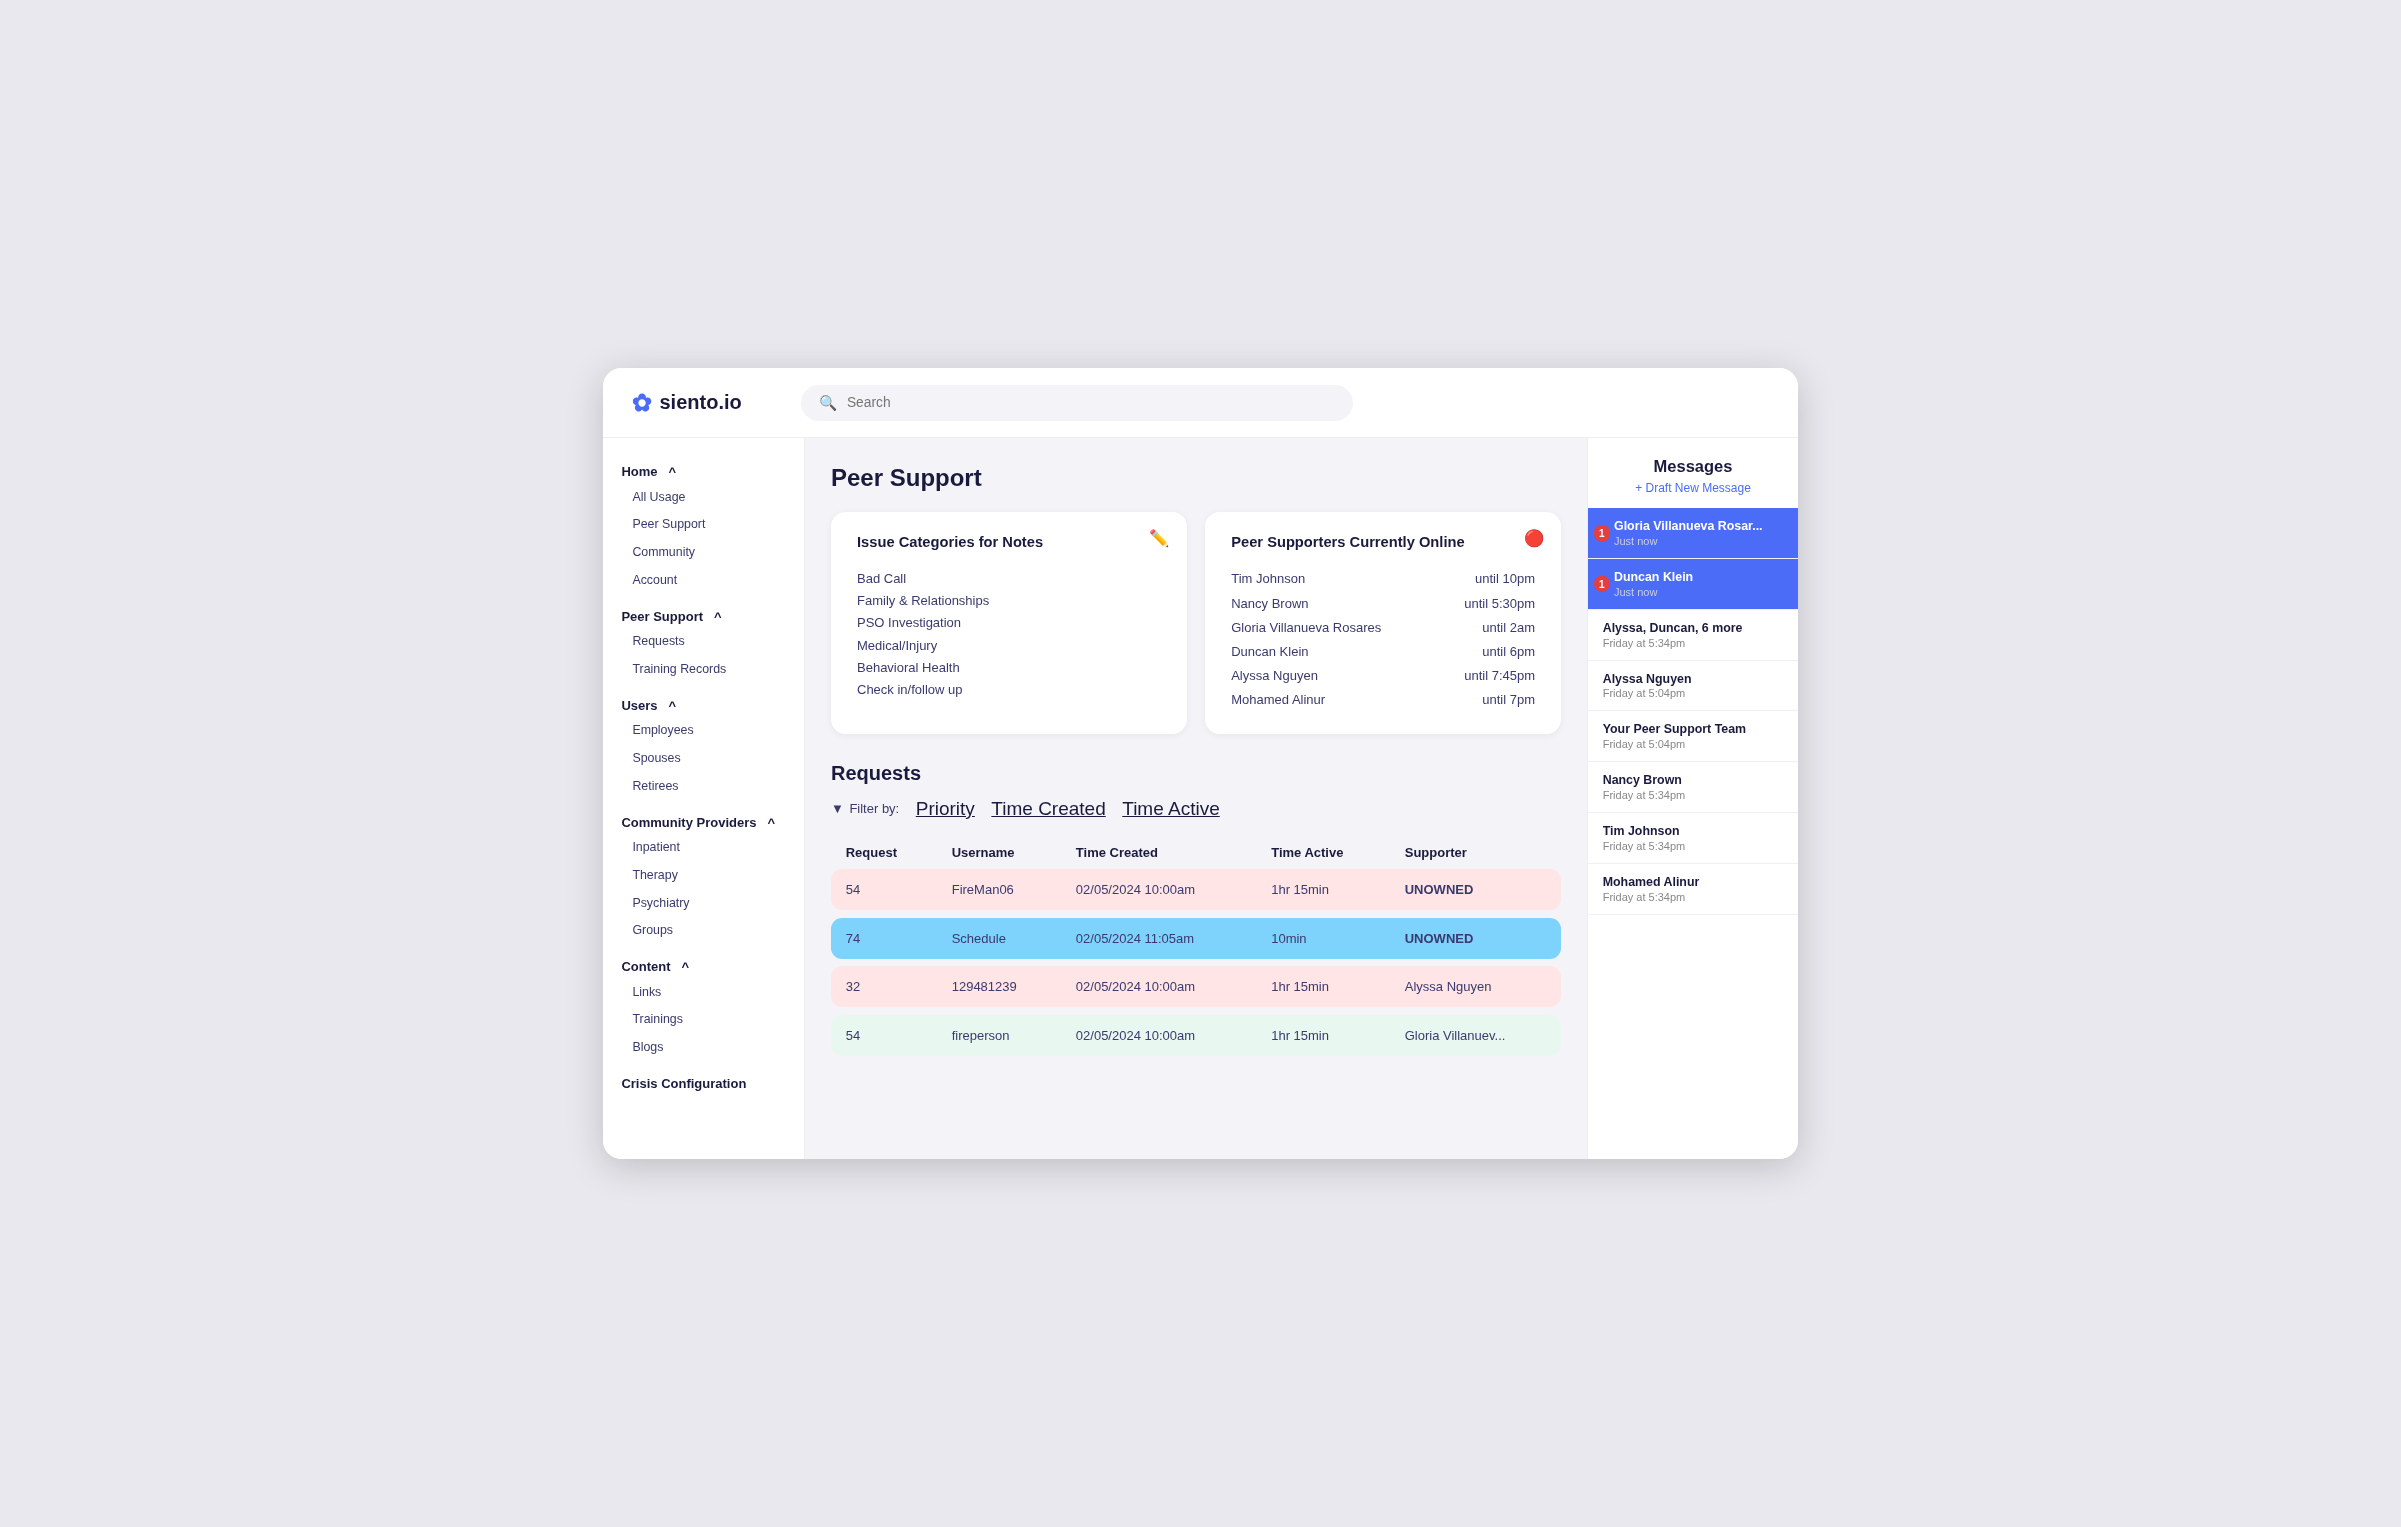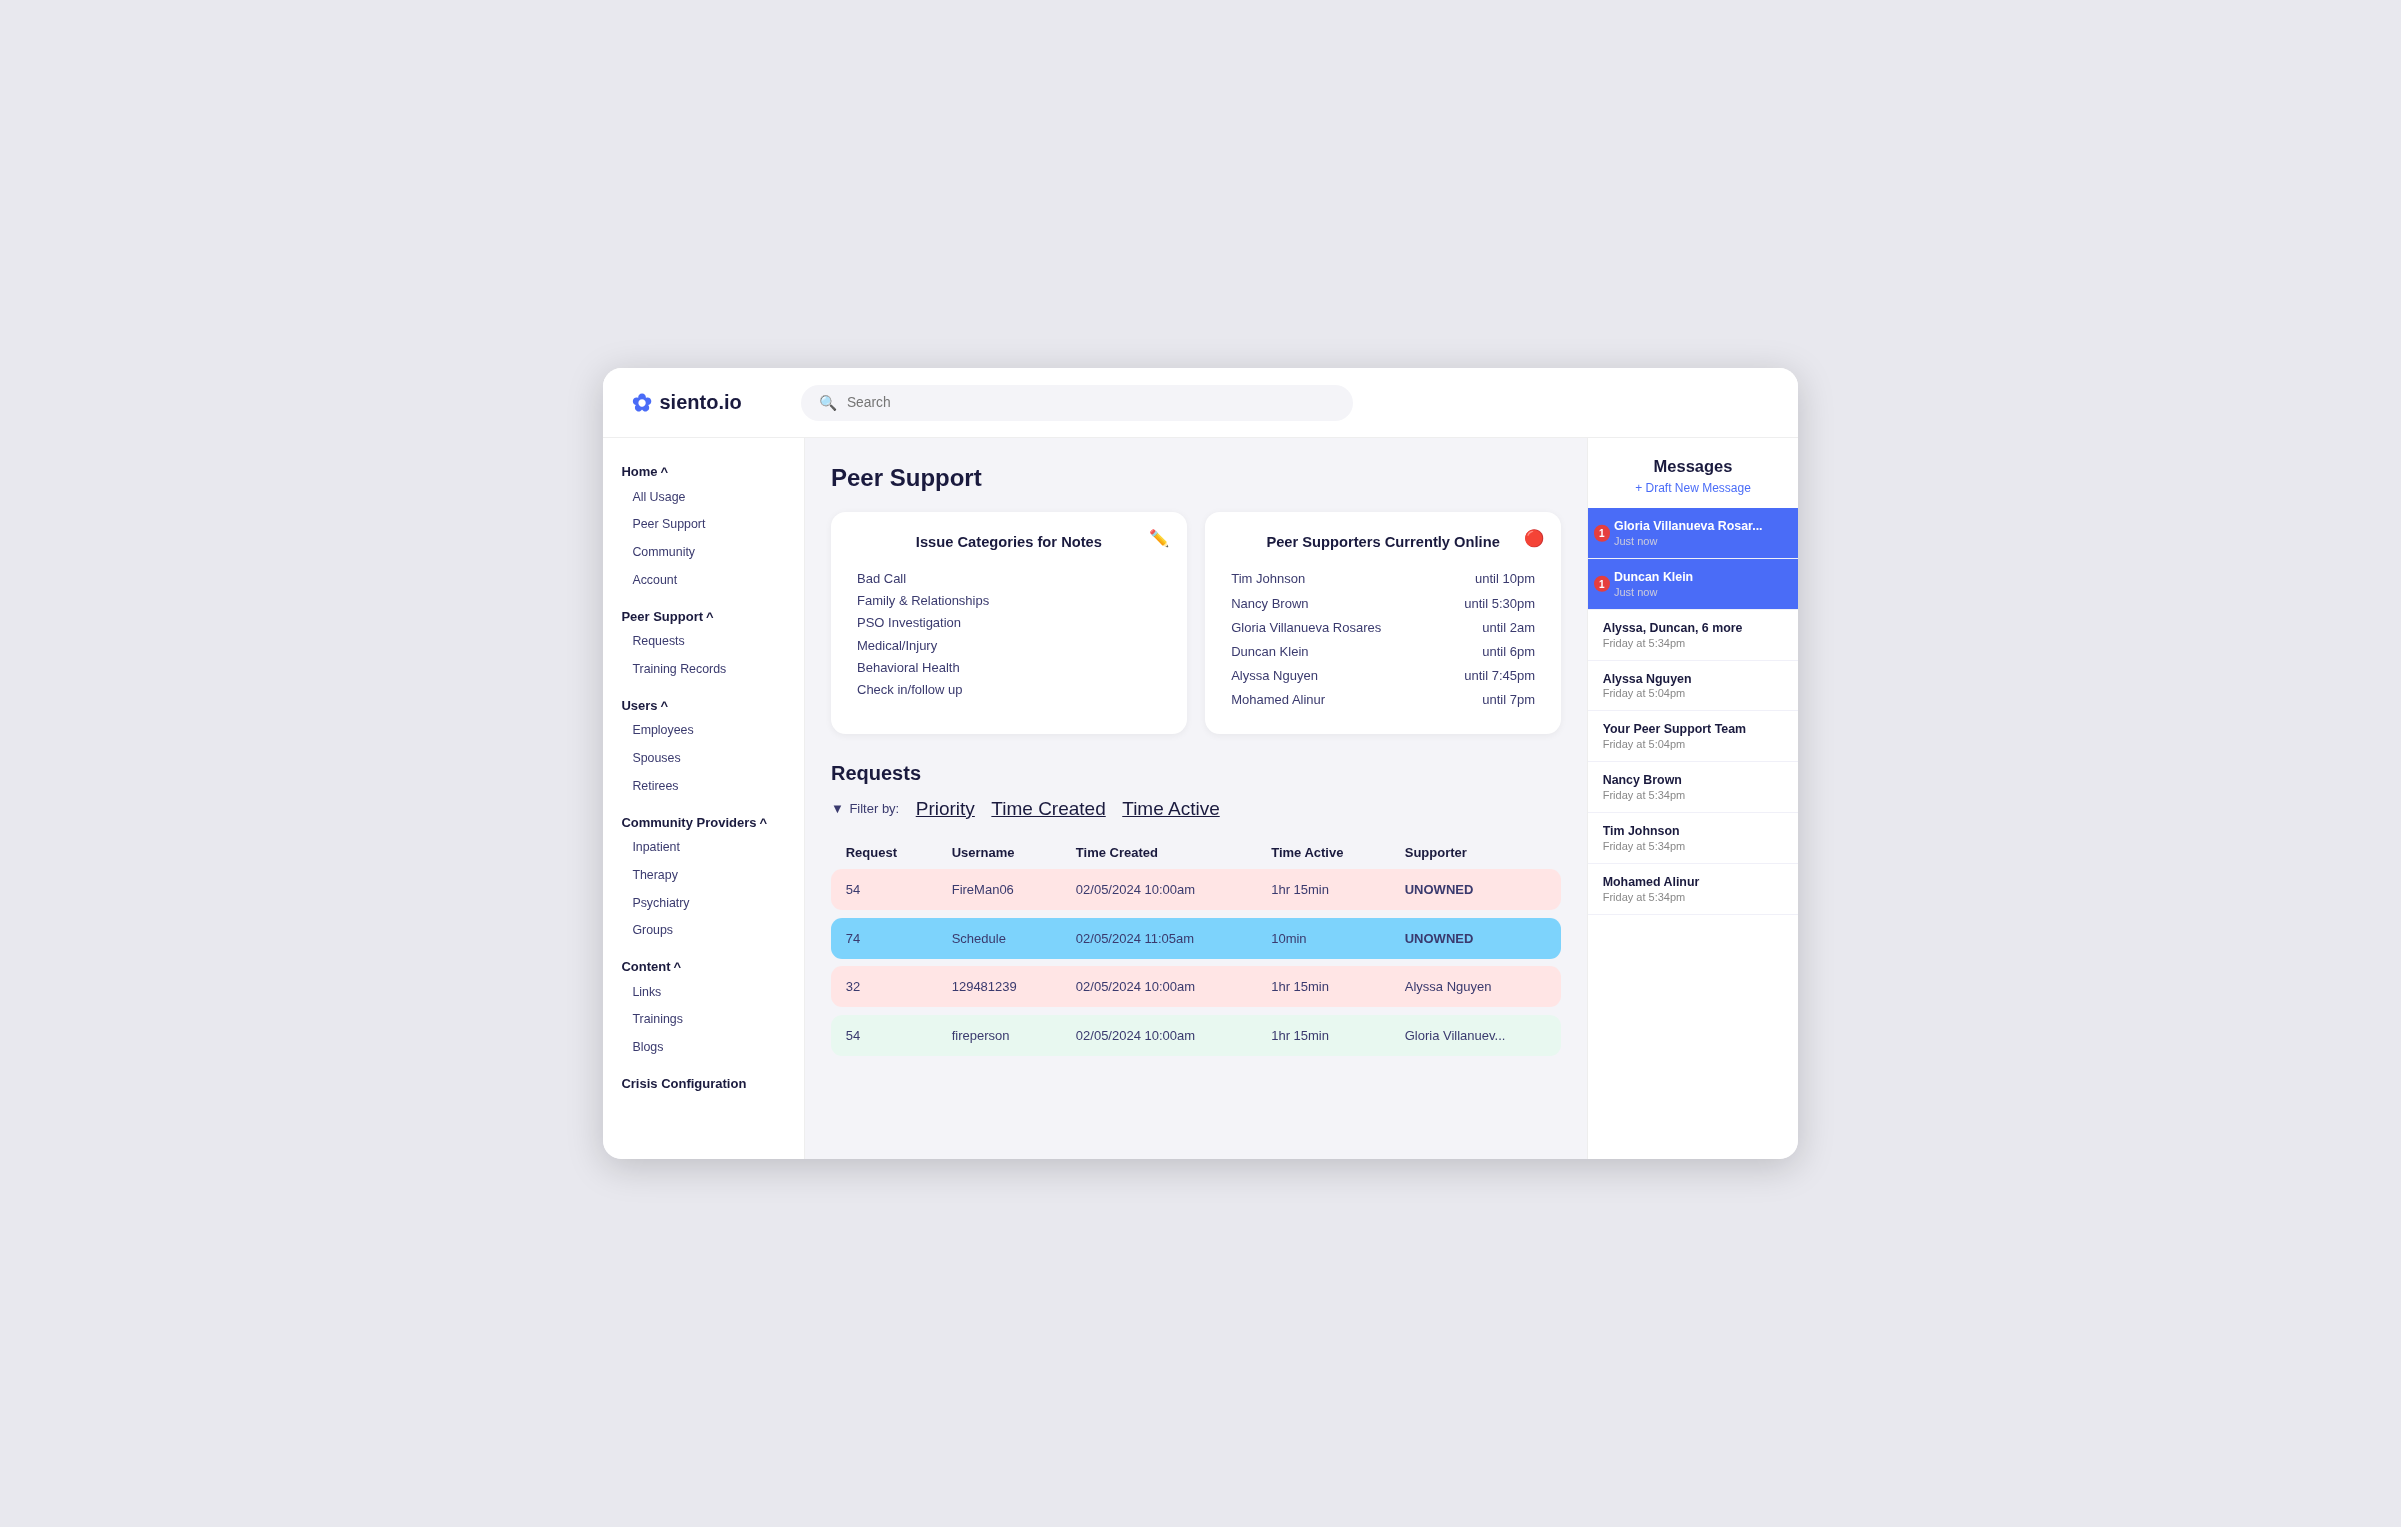--- a/index.html
+++ b/index.html
@@ -85,21 +85,21 @@
     .sidebar-section {
       margin-bottom: 11px;
     }
     .sidebar-group-label {
       font-size: 13px;
       font-weight: 700;
       color: #1a1a3e;
       margin-bottom: 3.7px;
       display: flex;
       align-items: flex-end;
-      gap: 3px;
+      gap: 11px;
     }
     .sidebar-item {
       font-size: 12.4px;
       color: #3a3a6e;
       padding: 4.6px 11px;
       border-radius: 5.5px;
       cursor: pointer;
       line-height: 1.5;
     }
 
@@ -127,21 +127,21 @@
       border-radius: 14.7px;
       padding: 22px 26px;
       flex: 1;
       box-shadow: 0 1.8px 7.4px rgba(0,0,0,0.05);
       position: relative;
     }
     .card-title {
       font-size: 14.7px;
       font-weight: 600;
       color: #1a1a3e;
-      text-align: center;
+      text-align: left;
       margin-bottom: 16.5px;
     }
     .card-icon-btn {
       position: absolute;
       top: 16.5px;
       right: 16.5px;
       background: none;
       border: none;
       cursor: pointer;
       font-size: 16.5px;

